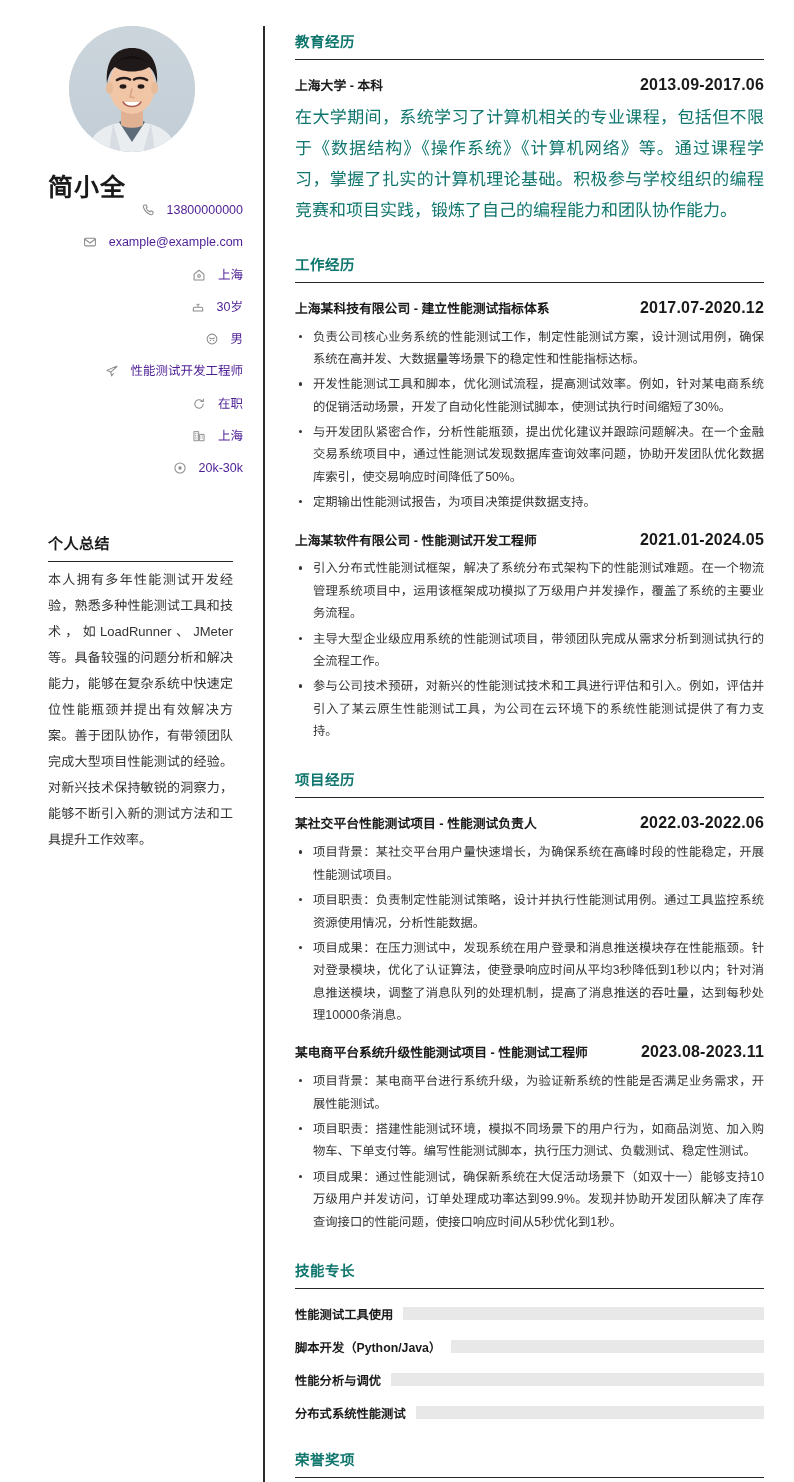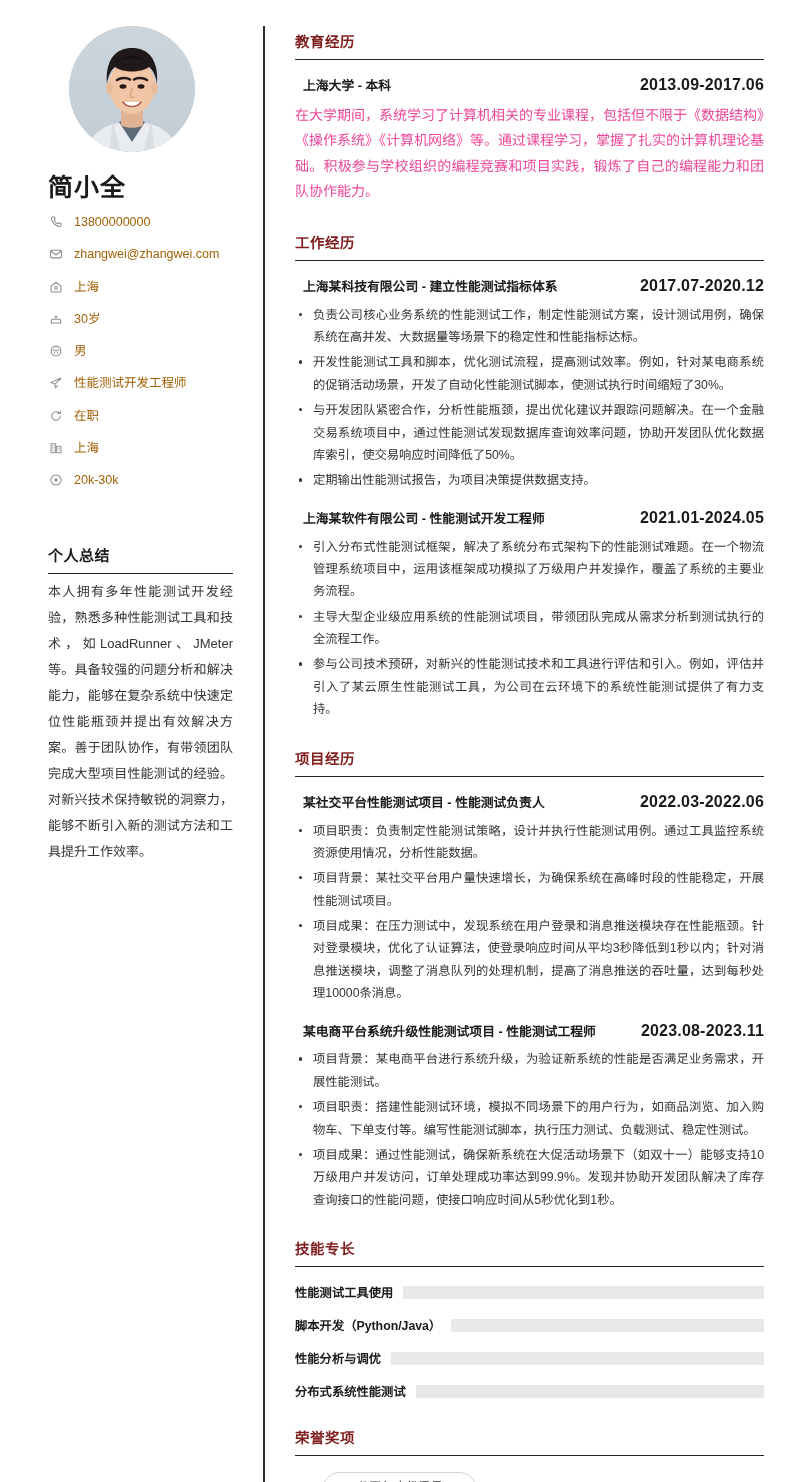--- a/index.html
+++ b/index.html
@@ -48,36 +48,37 @@
     flex: 0 0 126px;
   }
   .avatar svg { display: block; width: 100%; height: 100%; }
 
   .person-name {
     font-size: 25px;
     font-weight: 700;
     letter-spacing: 1px;
     color: #1a1a1a;
     padding-left: 28px;
-    margin-bottom: 12px;
+    margin-bottom: 0;
     line-height: 1.2;
   }
 
   .contact-list {
     list-style: none;
     padding-left: 28px;
   }
   .contact-item {
     display: flex;
     align-items: center;
     gap: 11px;
     margin-bottom: 16px;
     font-size: 12.5px;
-    color: #a16207;
+    color: #4c1d95;
     line-height: 1.3;
+    justify-content: flex-end;
   }
   .contact-item .ico {
     flex: 0 0 15px;
     width: 15px;
     height: 15px;
     display: inline-flex;
     align-items: center;
     justify-content: center;
     color: #8c8c8c;
   }
@@ -121,21 +122,21 @@
     padding: 30px 30px 24px 32px;
     min-width: 0;
   }
 
   .section { margin-bottom: 26px; }
   .section:last-child { margin-bottom: 0; }
 
   .sec-heading {
     font-size: 14.5px;
     font-weight: 700;
-    color: #7f1d1d;
+    color: #0f766e;
     padding-bottom: 8px;
     border-bottom: 1.6px solid #262626;
     margin-bottom: 16px;
     letter-spacing: .5px;
   }
 
   .entry { margin-bottom: 17px; }
   .entry:last-child { margin-bottom: 0; }
 
   .entry-head {
@@ -143,34 +144,33 @@
     justify-content: space-between;
     align-items: baseline;
     gap: 10px;
     margin-bottom: 8px;
   }
   .entry-title {
     font-size: 12.8px;
     font-weight: 700;
     color: #1a1a1a;
     line-height: 1.4;
-    margin-left: 8px;
   }
   .entry-date {
     font-size: 16px;
     font-weight: 700;
     color: #1a1a1a;
     white-space: nowrap;
     letter-spacing: .2px;
   }
 
   .entry-desc {
-    font-size: 14px;
+    font-size: 17px;
     line-height: 1.82;
-    color: #ec4899;
+    color: #0f766e;
     text-align: justify;
   }
 
   .bullets { list-style: none; }
   .bullets li {
     position: relative;
     padding-left: 18px;
     font-size: 12.3px;
     line-height: 1.82;
     color: #333;
@@ -312,21 +312,21 @@
         <span class="txt">13800000000</span>
       </li>
 
       <li class="contact-item">
         <span class="ico">
           <svg viewBox="0 0 16 16" fill="none" stroke="currentColor" stroke-width="1.2" stroke-linejoin="round">
             <rect x="1.8" y="3.6" width="12.4" height="8.8" rx="1.2"></rect>
             <path d="M1.8 4.6 L8 9.1 L14.2 4.6"></path>
           </svg>
         </span>
-        <span class="txt">zhangwei@zhangwei.com</span>
+        <span class="txt">example@example.com</span>
       </li>
 
       <li class="contact-item">
         <span class="ico">
           <svg viewBox="0 0 16 16" fill="none" stroke="currentColor" stroke-width="1.2" stroke-linejoin="round">
             <path d="M2.4 7 L8 2.6 L13.6 7 V13 a.8.8 0 0 1-.8.8 H3.2 a.8.8 0 0 1-.8-.8 Z"></path>
             <circle cx="8" cy="9" r="1.5"></circle>
           </svg>
         </span>
         <span class="txt">上海</span>
@@ -453,22 +453,22 @@
 
     <section class="section">
       <h2 class="sec-heading">项目经历</h2>
 
       <div class="entry">
         <div class="entry-head">
           <div class="entry-title">某社交平台性能测试项目 - 性能测试负责人</div>
           <div class="entry-date">2022.03-2022.06</div>
         </div>
         <ul class="bullets">
+          <li>项目背景：某社交平台用户量快速增长，为确保系统在高峰时段的性能稳定，开展性能测试项目。</li>
           <li>项目职责：负责制定性能测试策略，设计并执行性能测试用例。通过工具监控系统资源使用情况，分析性能数据。</li>
-          <li>项目背景：某社交平台用户量快速增长，为确保系统在高峰时段的性能稳定，开展性能测试项目。</li>
           <li>项目成果：在压力测试中，发现系统在用户登录和消息推送模块存在性能瓶颈。针对登录模块，优化了认证算法，使登录响应时间从平均3秒降低到1秒以内；针对消息推送模块，调整了消息队列的处理机制，提高了消息推送的吞吐量，达到每秒处理10000条消息。</li>
         </ul>
       </div>
 
       <div class="entry">
         <div class="entry-head">
           <div class="entry-title">某电商平台系统升级性能测试项目 - 性能测试工程师</div>
           <div class="entry-date">2023.08-2023.11</div>
         </div>
         <ul class="bullets">

